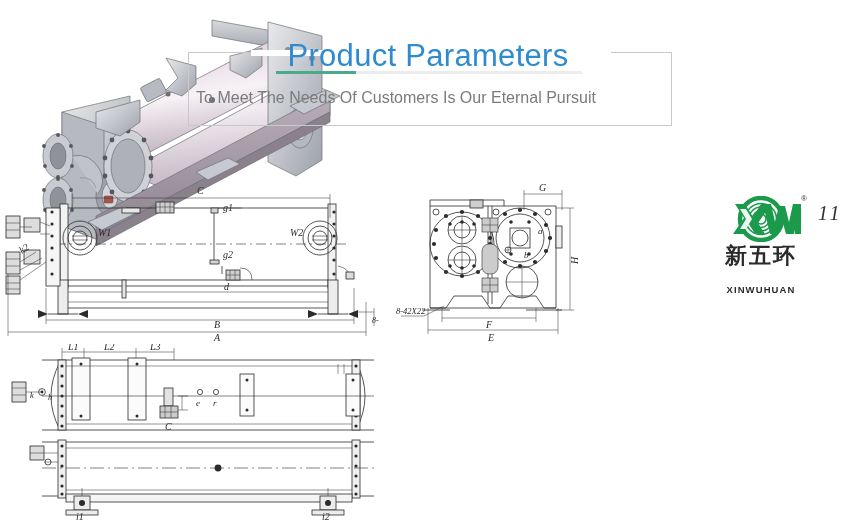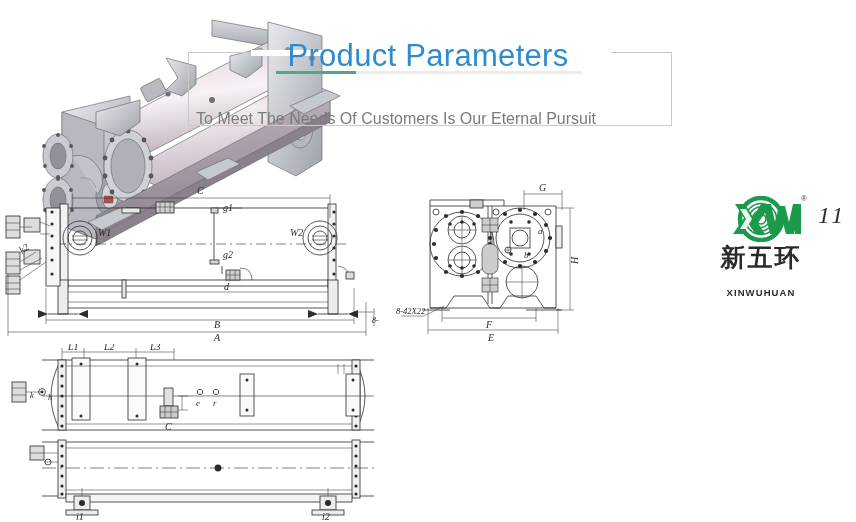--- a/index.html
+++ b/index.html
@@ -62,21 +62,20 @@
   #page-subtitle {
     position: absolute;
     left: 0; top: 90px;
     width: 792px;
     text-align: center;
     font-size: 16px;
     color: #7b7b7b;
     line-height: 1;
     z-index: 5;
     white-space: nowrap;
-    margin-top: 21px;
   }
 
   
   .drawing { position: absolute; }
   #drawing-front-view  { left: 2px;   top: 182px; width: 392px; height: 162px; }
   #drawing-end-view    { left: 396px; top: 178px; width: 200px; height: 168px; }
   #drawing-plan-view   { left: 8px;   top: 344px; width: 400px; height: 176px; }
   #product-render      { left: 494px; top: 276px; width: 362px; height: 246px; }
 
   .drawing svg, #product-render svg { display: block; width: 100%; height: 100%; }
@@ -88,21 +87,21 @@
     width: 96px; height: 92px;
   }
   #brand-mark { position: relative; width: 96px; height: 46px; }
   #brand-mark svg { display: block; }
   #brand-reg {
     position: absolute; right: 2px; top: -1px;
     font-size: 8px; color: #3a3a3a; line-height: 1;
   }
   #brand-cn {
     text-align: center;
-    font-size: 25px;
+    font-size: 22px;
     font-weight: bold;
     color: #2a2a2a;
     letter-spacing: 2px;
     line-height: 1.05;
     margin-top: 2px;
   }
   #brand-en {
     text-align: center;
     font-size: 9.5px;
     font-weight: bold;
@@ -111,21 +110,21 @@
     line-height: 1;
     margin-top: 18px;
   }
 
   
   #page-mark {
     position: absolute;
     left: 818px; top: 203px;
     font-family: "Liberation Serif", serif;
     font-style: italic;
-    font-size: 24px;
+    font-size: 20px;
     color: #2f2f2f;
     letter-spacing: 3px;
     line-height: 1;
   }
 </style>
 </head>
 <body>
 
 <div id="header-banner"></div>
 

